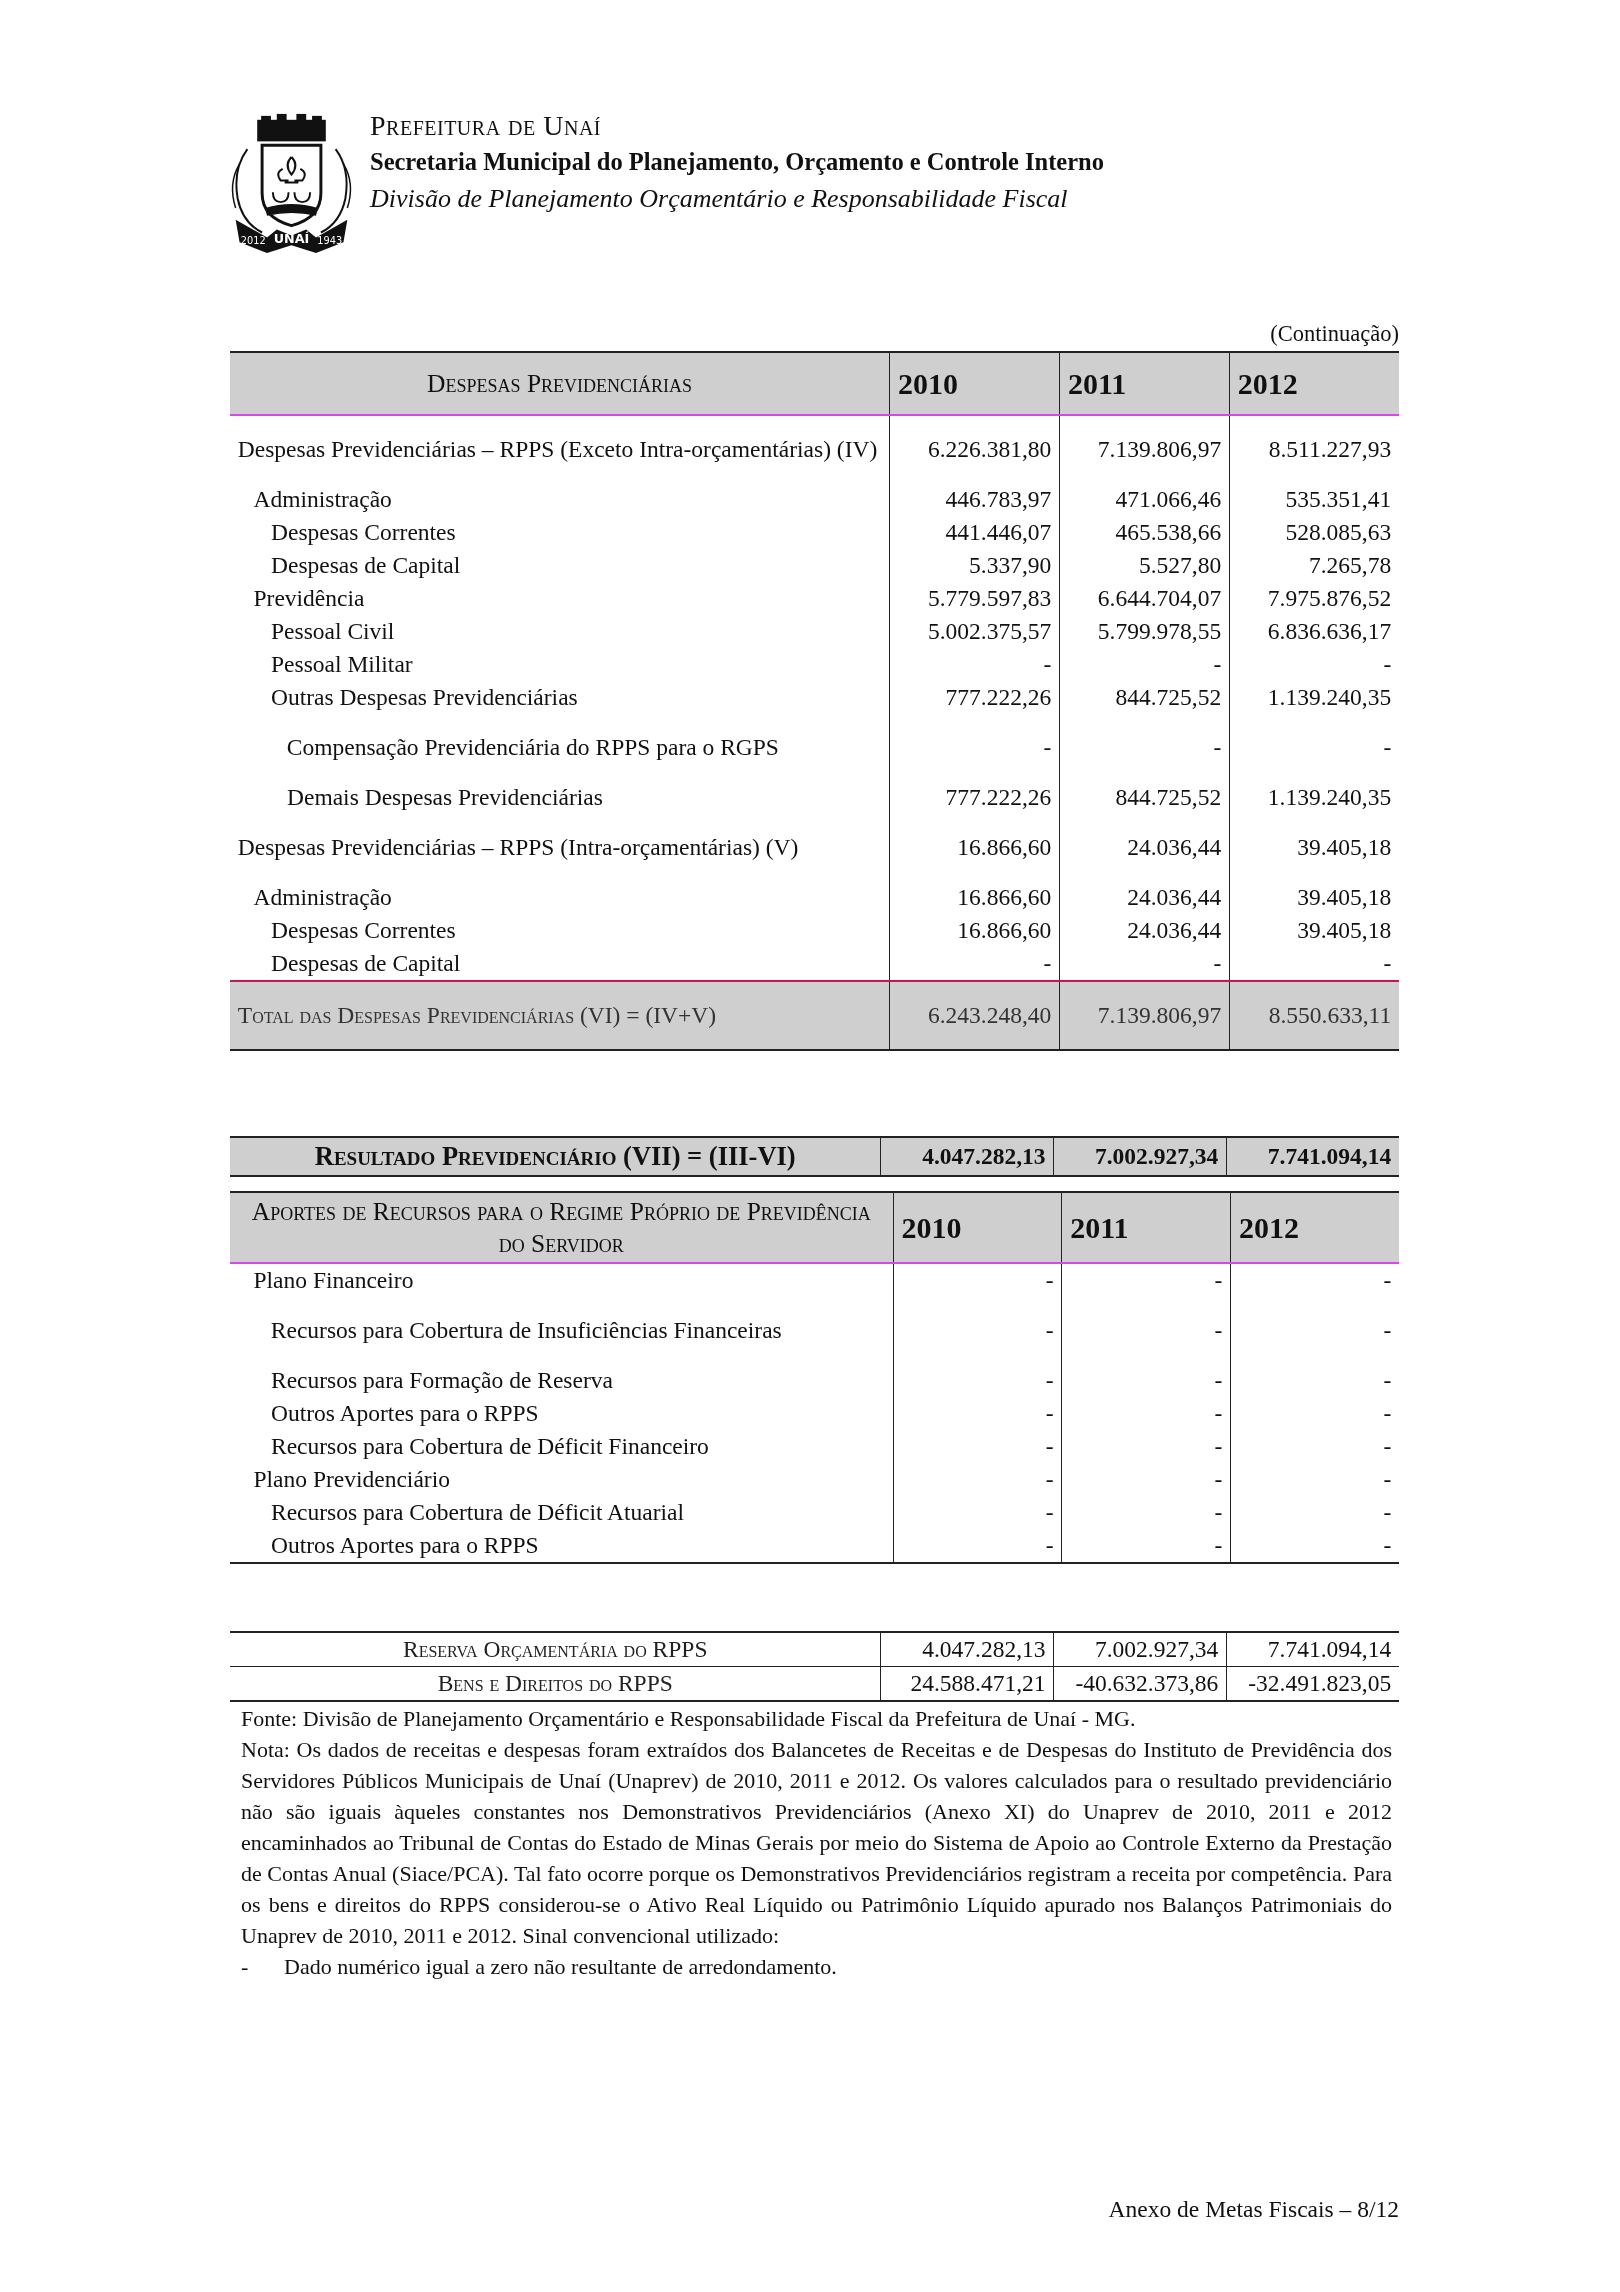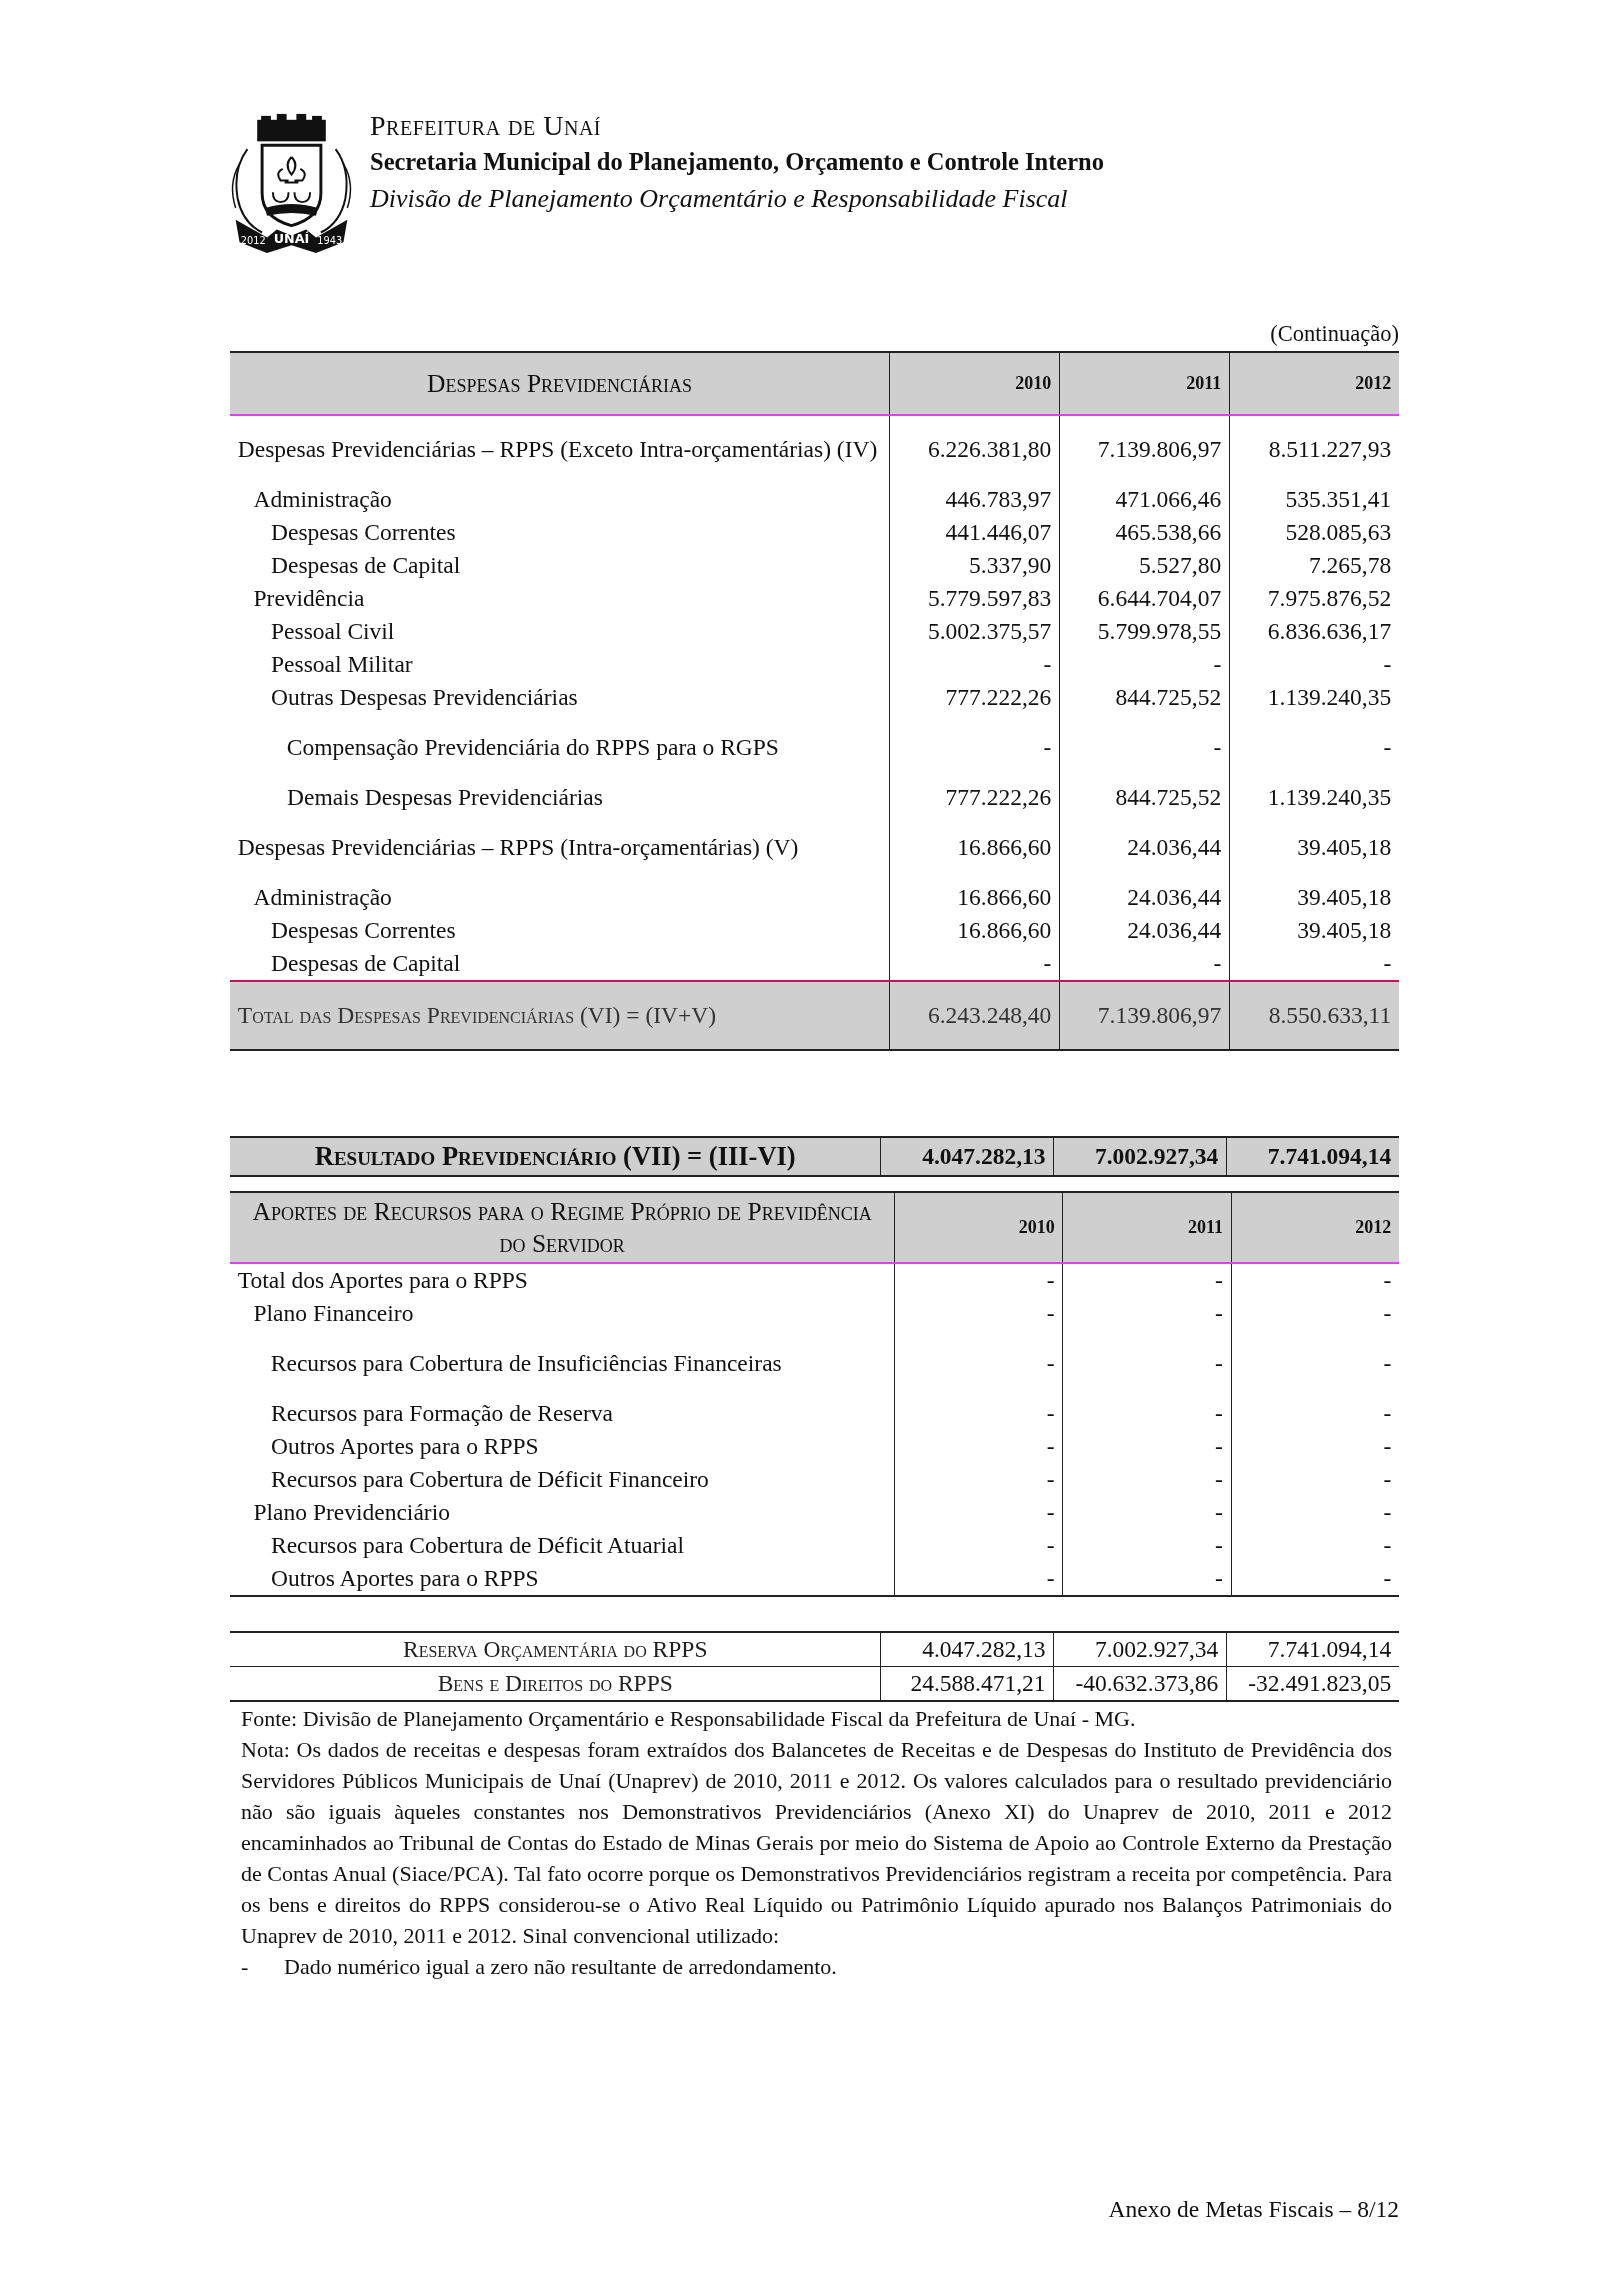--- a/index.html
+++ b/index.html
@@ -16,21 +16,21 @@
   .h-div { font-size: 26px; font-style: italic; line-height: 37px; }
 
   
   .continuation { position: absolute; right: 221px; top: 321px; font-size: 22.5px; }
 
   table.tbl { position: absolute; left: 230px; width: 1169px; border-collapse: collapse; font-size: 23.5px; }
   table.tbl td, table.tbl th { padding: 0 7.8px; vertical-align: middle; }
   .col-label { width: 634px; }
   .col-num { width: 156px; text-align: right; border-left: 1px solid #222; }
   .head-row th { background: #cfcfcf; height: 61px; font-weight: normal; border-top: 2px solid #222; border-bottom: 2px solid #d946ef; }
-  .head-row th.col-num { text-align: right; font-weight: bold; font-size: 18px; }
+  .head-row th.col-num { text-align: left; font-weight: bold; font-size: 30px; }
   .sc { font-variant: small-caps; font-size: 25.5px; }
   .body-row td { height: 33px; line-height: 33px; }
   .body-row.two td { height: 67px; }
   .body-row td.col-label { line-height: 33px; }
   .ind1 { padding-left: 23.5px !important; }
   .ind2 { padding-left: 41px !important; }
   .ind3 { padding-left: 57px !important; }
   .total-row td { background: #cfcfcf; height: 67px; border-top: 2px solid #be185d; border-bottom: 2px solid #222; color: #333; }
   .total-row td.col-label { font-variant: small-caps; line-height: 31px; }
   .result-row td { background: #cfcfcf; height: 37px; border-top: 2px solid #222; border-bottom: 2px solid #222; font-weight: bold; }
@@ -198,26 +198,20 @@
 
 <table class="tbl" style="top:1191px;">
   <tbody>
       <tr class="head-row">
     <th class="col-label" style="height:69px;line-height:31px;"><span class="sc">Aportes de Recursos para o Regime Próprio de Previdência do Servidor</span></th>
     <th class="col-num">2010</th>
     <th class="col-num">2011</th>
     <th class="col-num">2012</th>
   </tr>
   <tr class="body-row">
-    <td class="col-label">Total dos Aportes para o RPPS</td>
-    <td class="col-num">-</td>
-    <td class="col-num">-</td>
-    <td class="col-num">-</td>
-  </tr>
-  <tr class="body-row">
     <td class="col-label ind1">Plano Financeiro</td>
     <td class="col-num">-</td>
     <td class="col-num">-</td>
     <td class="col-num">-</td>
   </tr>
   <tr class="body-row two">
     <td class="col-label" style="text-indent:33px;">Recursos para Cobertura de Insuficiências Financeiras</td>
     <td class="col-num">-</td>
     <td class="col-num">-</td>
     <td class="col-num">-</td>

